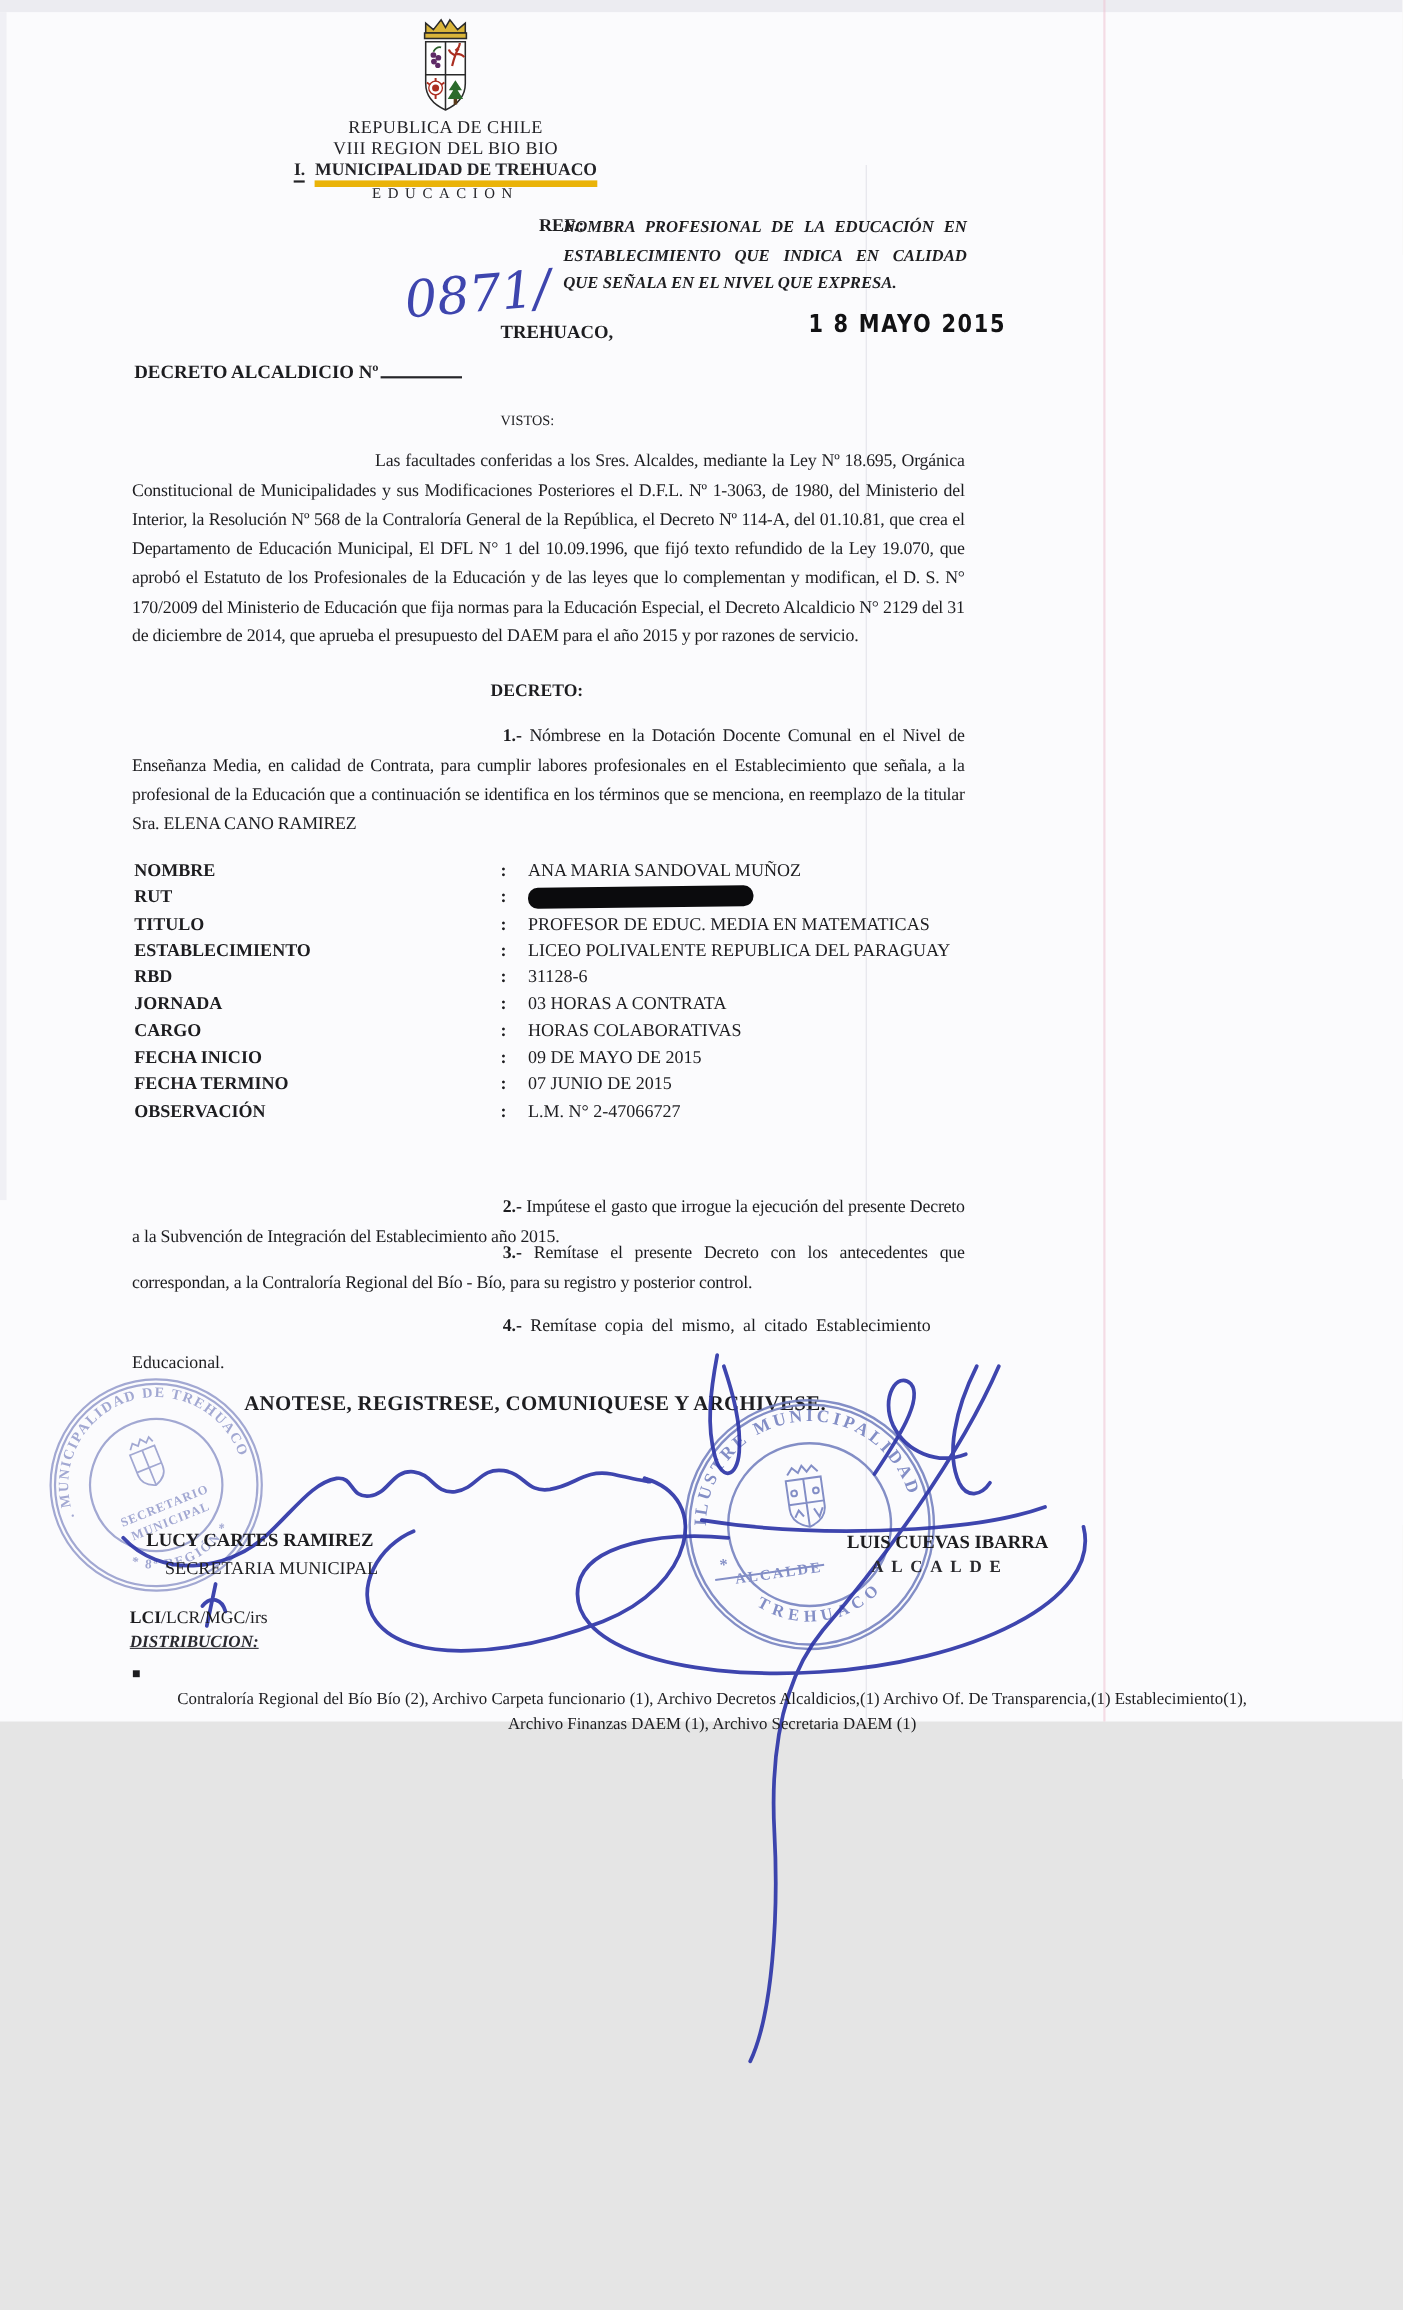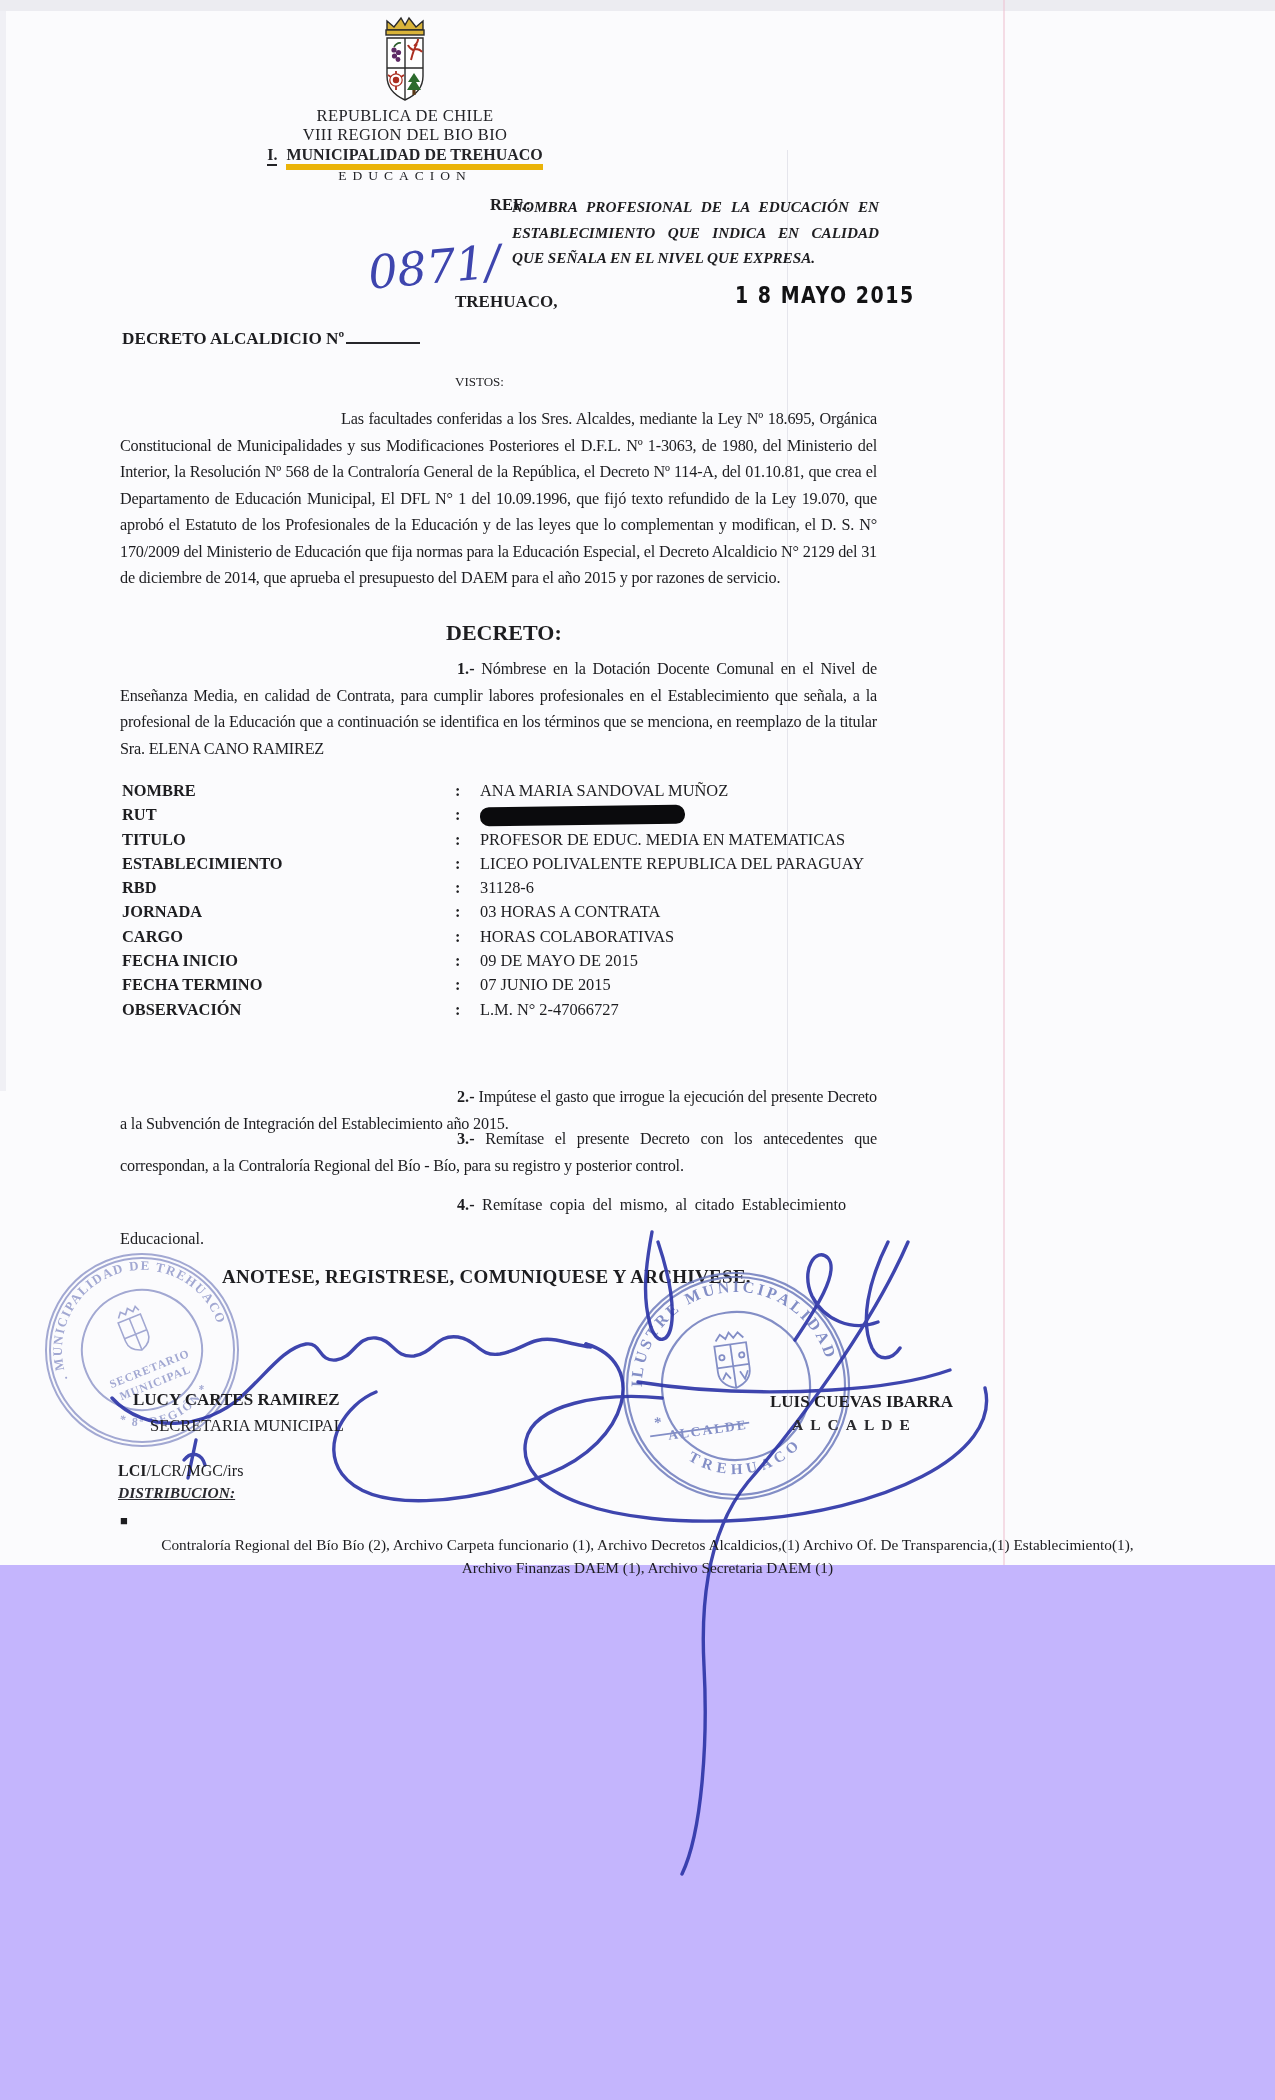--- a/index.html
+++ b/index.html
@@ -1,17 +1,17 @@
 <!DOCTYPE html>
 <html><head>
 <meta charset="utf-8">
 <style>
   html,body{margin:0;padding:0;background:#ffffff;}
   #page{
-    position:relative;width:1275px;height:2100px;background:#c4b5fd;
+    position:relative;width:1275px;height:2100px;background:#e5e5e5;
     font-family:"Liberation Serif",serif;color:#1d1d20;overflow:hidden;
   }
   .abs{position:absolute;}
   .scan-area{left:0;top:0;width:1275px;height:1565px;background:#fbfbfd;}
   .scan-top-edge{left:0;top:0;width:1275px;height:11px;background:#e9e9ee;opacity:.8;}
   .scan-left-edge{left:0;top:11px;width:6px;height:1080px;background:#ededf2;opacity:.8;}
   .scan-line-pink{left:1003px;top:0;width:2px;height:1565px;background:#efc3d2;opacity:.55;}
   .scan-line-gray{left:787px;top:150px;width:1px;height:1415px;background:#dcdce4;opacity:.7;}
 
   
@@ -33,21 +33,21 @@
     font-size:19px;letter-spacing:1.5px;transform:scaleY(1.18);color:#121214;}
 
   .decree-line{left:122px;top:328px;font-weight:bold;font-size:17.2px;}
   .decree-underline{display:inline-block;width:74px;border-bottom:2px solid #26262a;height:14px;margin-left:2px;}
   .handnum{left:368px;top:240px;font-family:"DejaVu Serif",serif;font-style:italic;
     font-size:46px;color:#2e36a8;transform:rotate(-5deg);opacity:.92;}
 
   .vistos-label{left:455px;top:374px;font-weight:normal;font-size:13px;}
   .para{font-size:16.2px;line-height:26.5px;letter-spacing:-0.2px;text-align:justify;color:#1d1d20;}
   .vistos-para{left:120px;top:406px;width:757px;text-indent:221px;}
-  .decreto-label{left:446px;top:620px;font-weight:bold;font-size:22px;}
+  .decreto-label{left:446px;top:620px;font-weight:bold;font-size:16px;}
   .art1{left:120px;top:656px;width:757px;text-indent:337px;}
   .art2{left:120px;top:1084px;width:757px;text-indent:337px;}
   .art3{left:120px;top:1126px;width:757px;text-indent:337px;}
   .art4-line{left:457px;top:1196px;width:430px;word-spacing:3.5px;font-size:16.2px;}
   .art4-tail{left:120px;top:1230px;font-size:16.2px;}
   .para b, .art4-line b{letter-spacing:0;}
 
   
   .details{left:122px;top:781px;width:757px;}
   .drow{display:flex;height:24.3px;font-size:16.4px;justify-content:center;}

